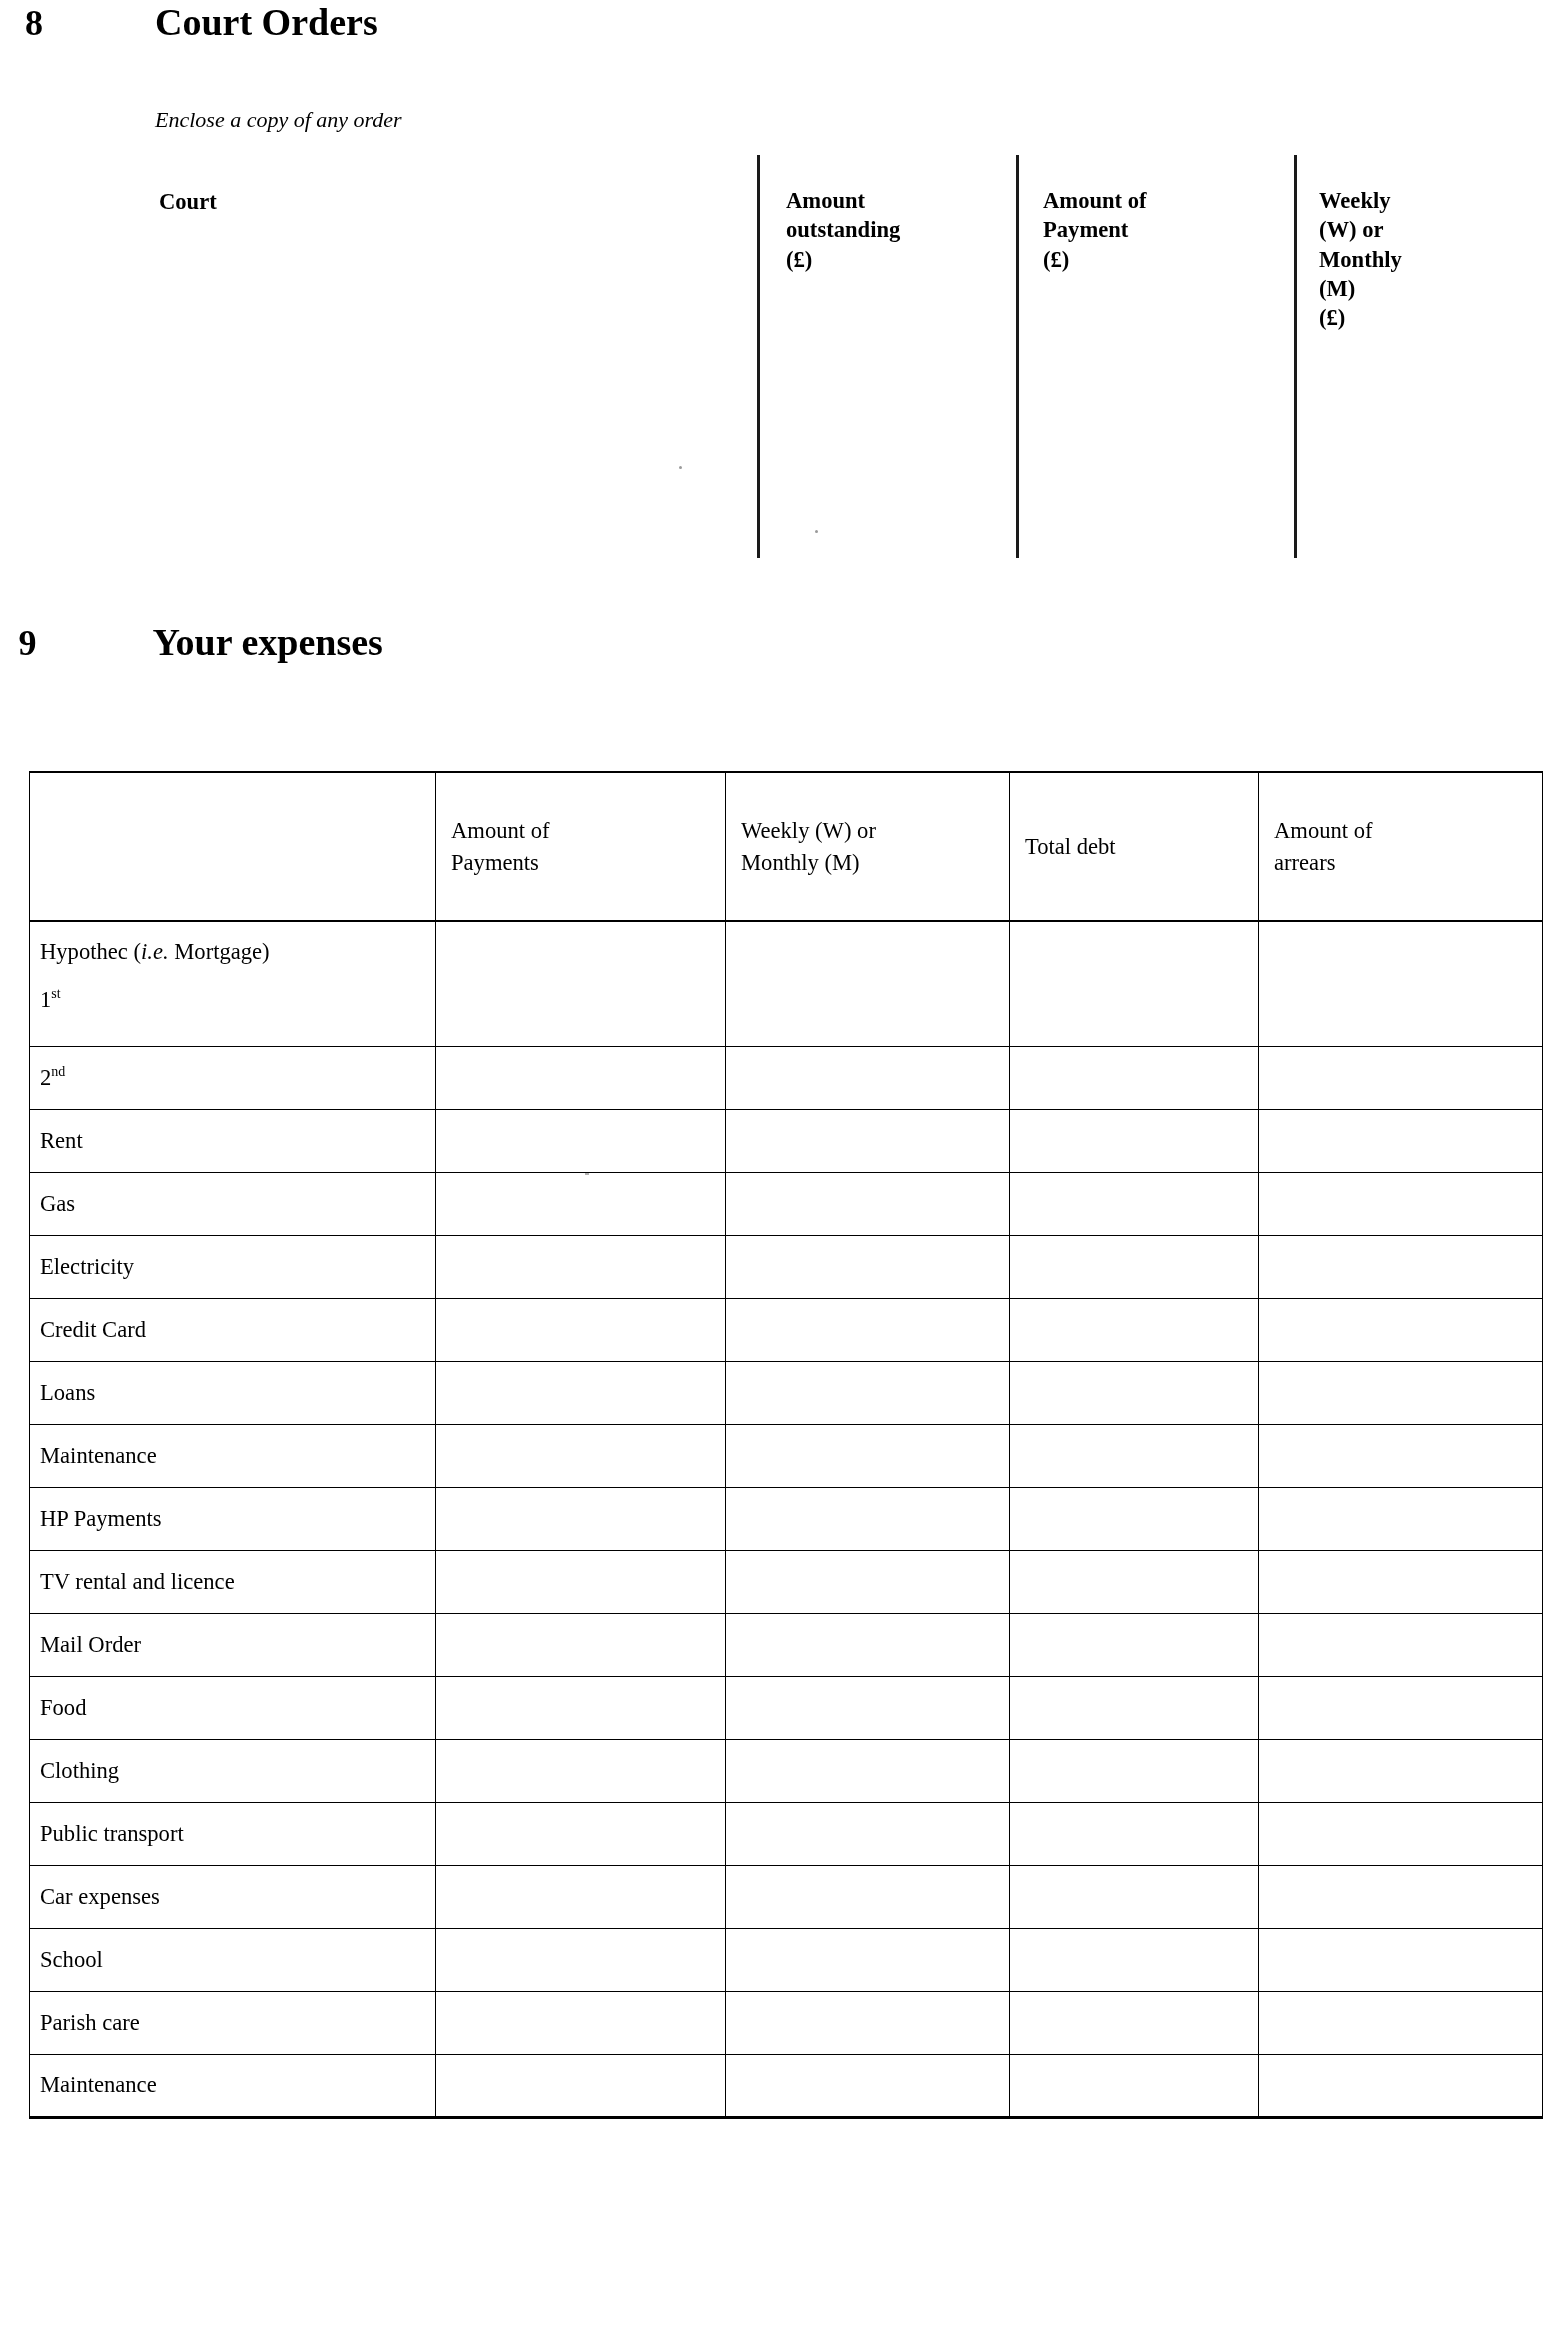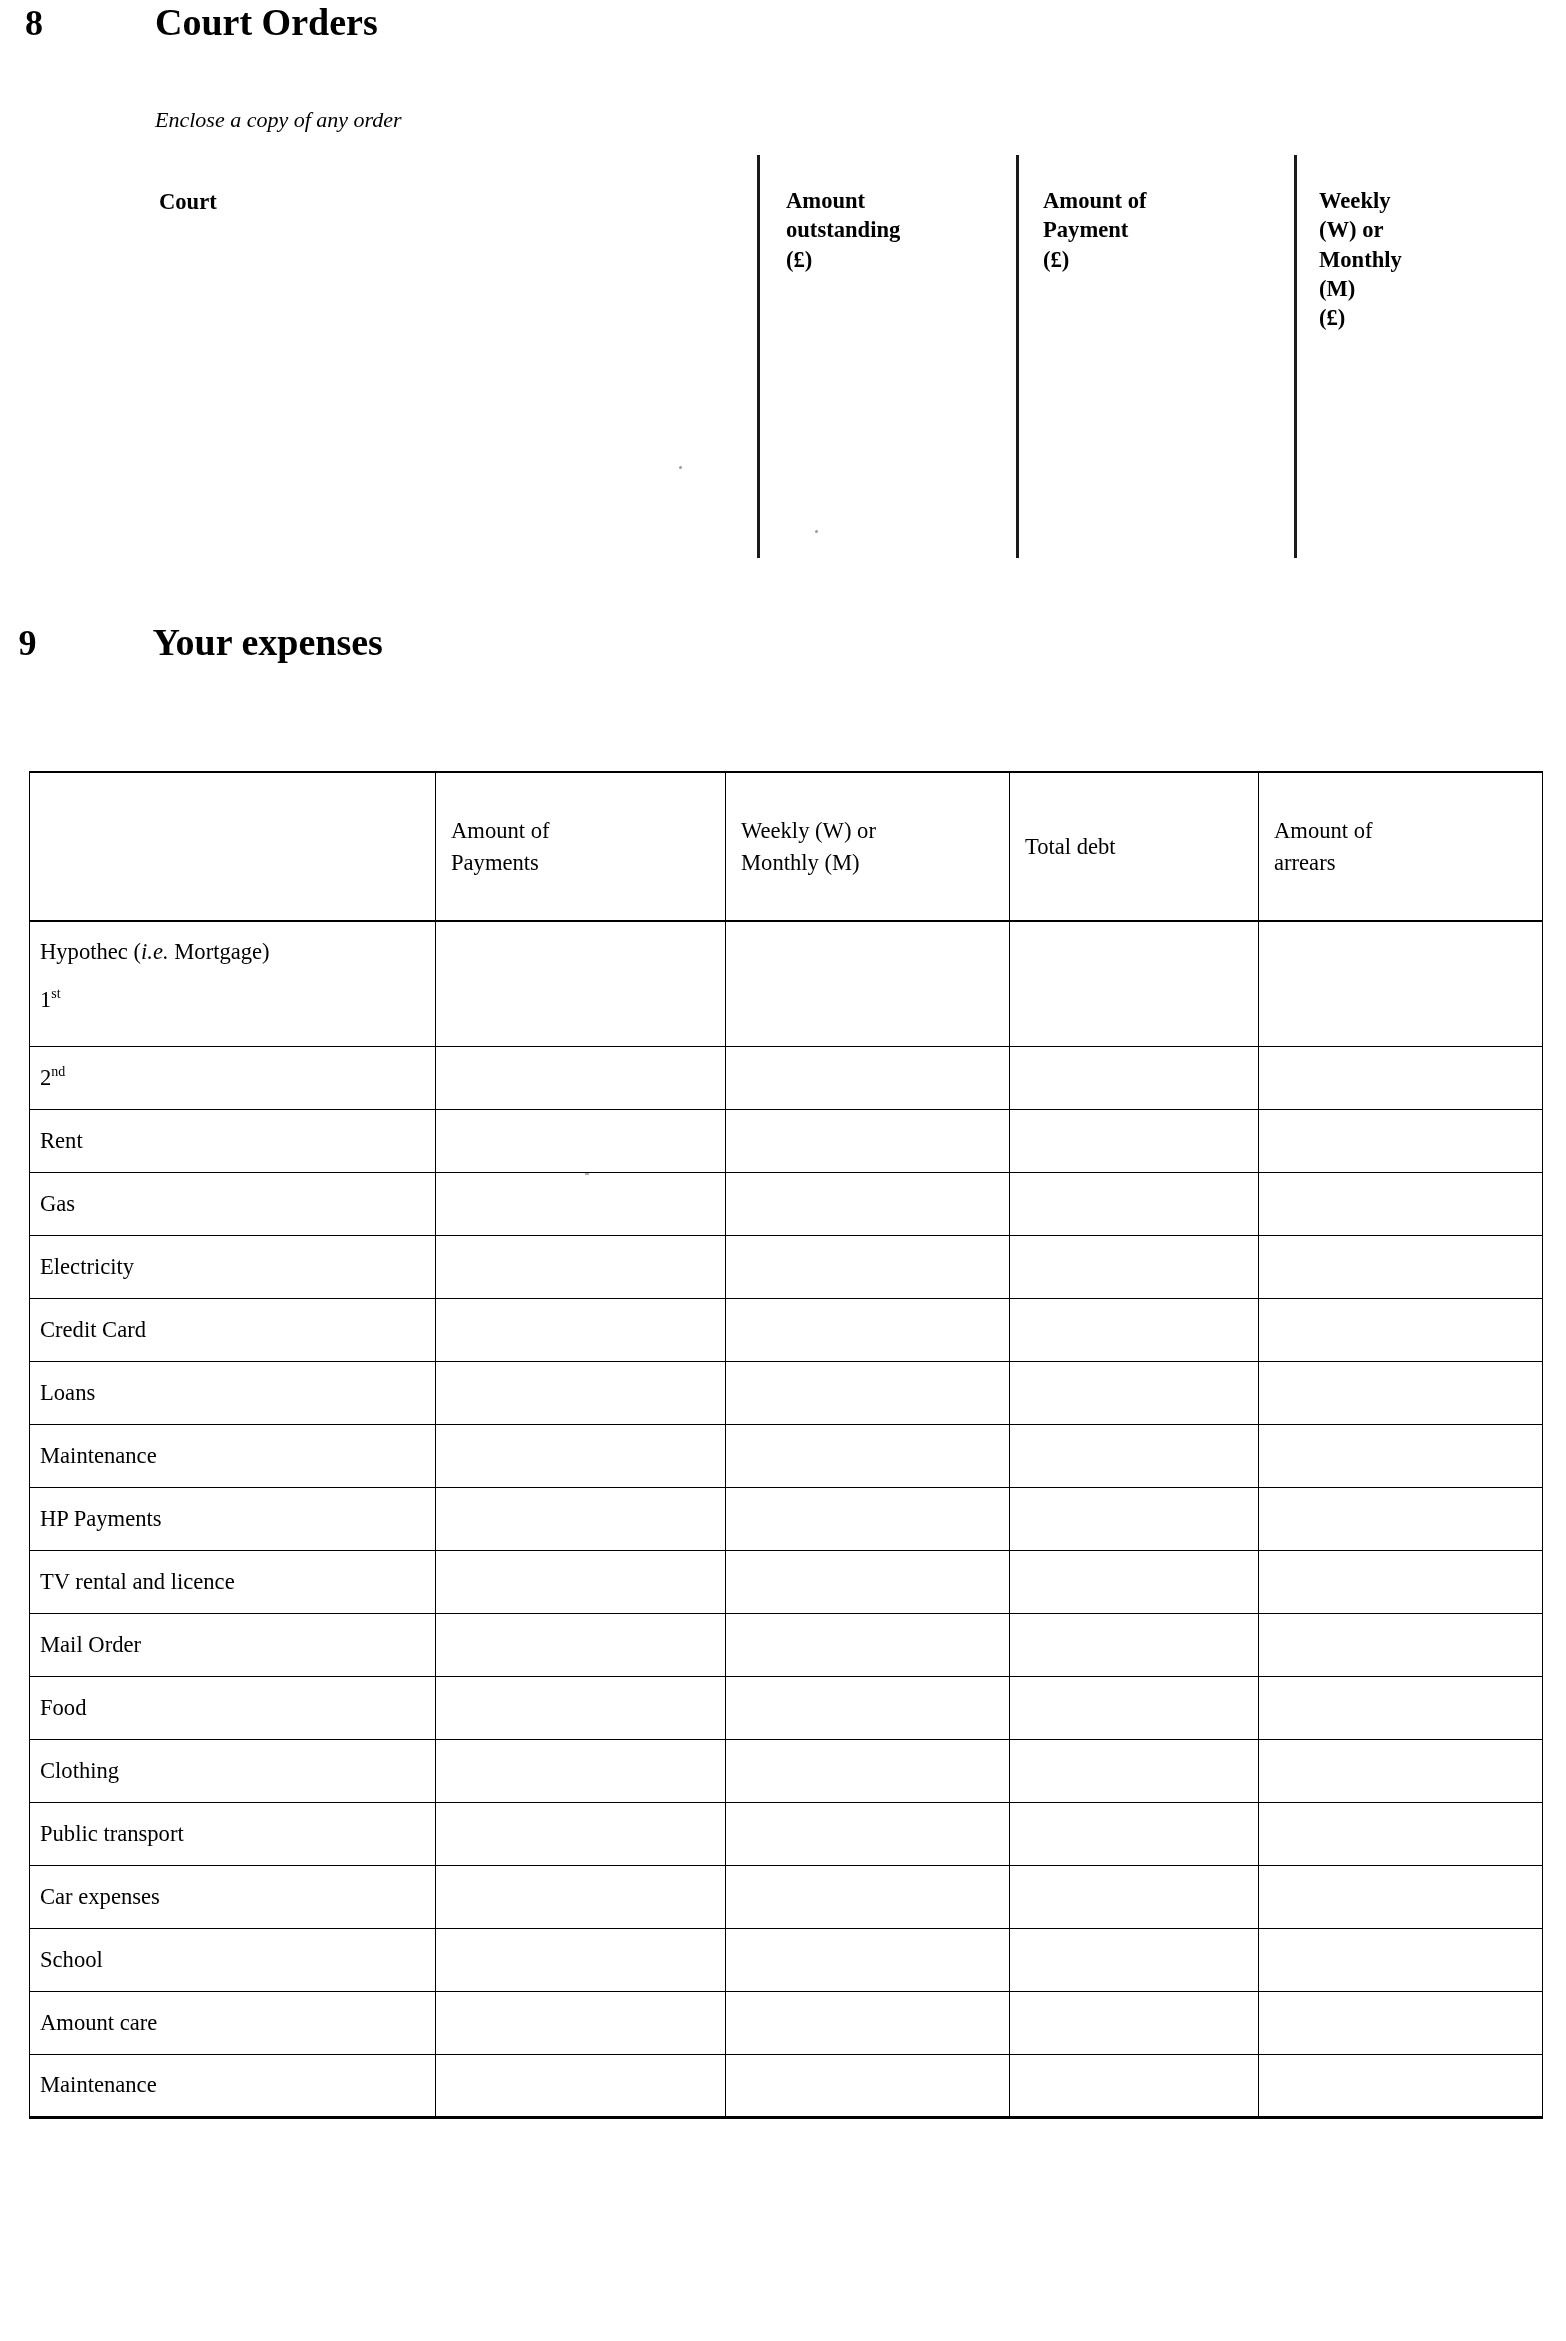--- a/index.html
+++ b/index.html
@@ -324,21 +324,21 @@
         <td></td>
       </tr>
       <tr>
         <td class="cell-label">School</td>
         <td></td>
         <td></td>
         <td></td>
         <td></td>
       </tr>
       <tr>
-        <td class="cell-label">Amount care</td>
+        <td class="cell-label">Parish care</td>
         <td></td>
         <td></td>
         <td></td>
         <td></td>
       </tr>
       <tr>
         <td class="cell-label">Maintenance</td>
         <td></td>
         <td></td>
         <td></td>

